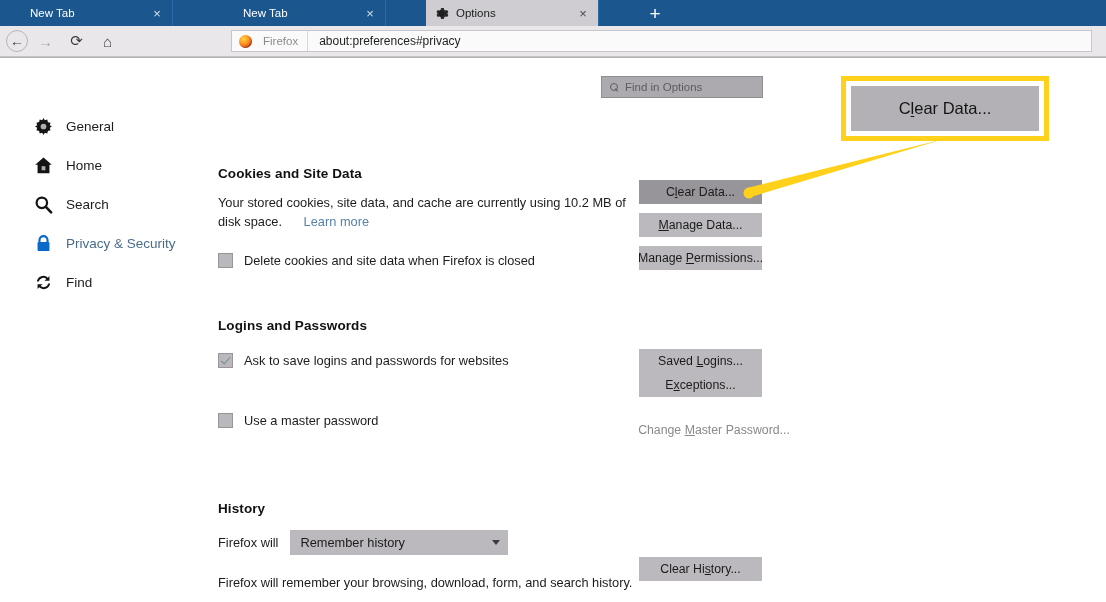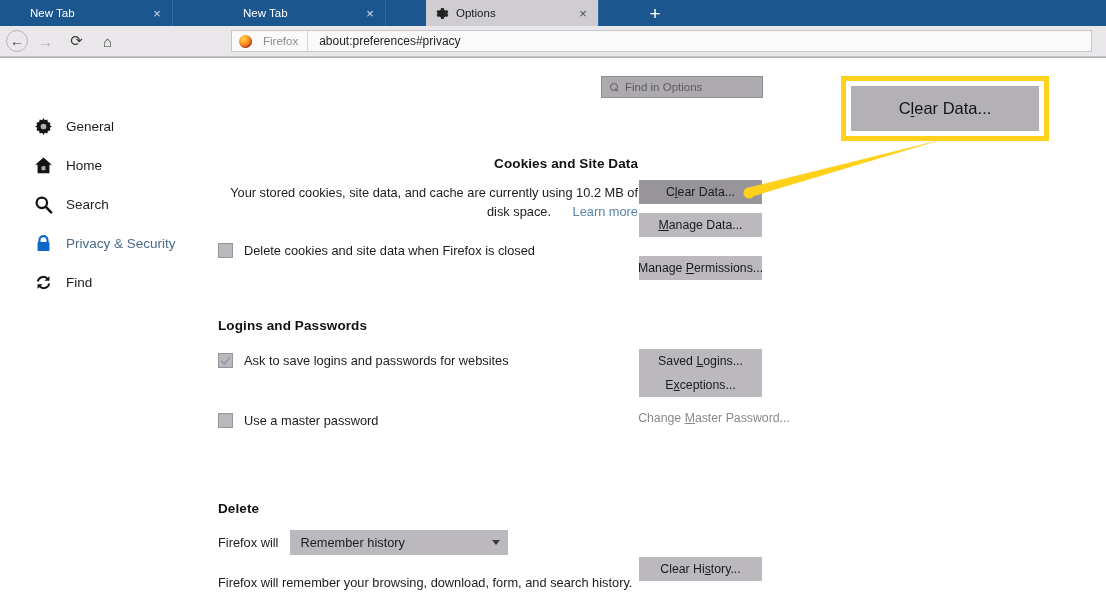--- a/index.html
+++ b/index.html
@@ -301,21 +301,21 @@
             <path d="M2.4 7.2a5.6 5.6 0 019.3-3.3l1.3-1.3V6.6H8.8l1.6-1.6A4 4 0 004 7.2z" fill="#141414"></path>
             <path d="M13.6 8.8a5.6 5.6 0 01-9.3 3.3L3 13.4V9.4h4.2L5.6 11a4 4 0 006.4-2.2z" fill="#141414"></path>
           </svg>
       </span>
       <span>Find</span>
     </div>
   </div>
 
   <div class="main">
 
-    <div style="position:absolute; left:0; top:98px;text-align:right;">
+    <div style="position:absolute; left:0; top:108px;">
       <div class="sec-title">Cookies and Site Data</div>
 
       <div class="body-text" style="margin-top:12px; width:420px;">
         <span>Your stored cookies, site data, and cache are currently using 10.2 MB of</span><br>
         <span>disk space.</span>
         <span class="link" style="margin-left:18px;">Learn more</span>
       </div>
 
       <div class="chk-row" style="margin-top:22px;">
         <span class="chkbox"></span>
@@ -323,21 +323,21 @@
       </div>
     </div>
 
     <div style="position:absolute; left:421px; top:122px;">
       <div class="btn hover">
         <span>C<u>l</u>ear Data...</span>
       </div>
       <div class="btn" style="margin-top:9px;">
         <span><u>M</u>anage Data...</span>
       </div>
-      <div class="btn" style="margin-top:19px;">
+      <div class="btn" style="margin-top:9px;">
         <span>Manage <u>P</u>ermissions...</span>
       </div>
     </div>
 
     <div style="position:absolute; left:0; top:260px;">
       <div class="sec-title">Logins and Passwords</div>
 
       <div class="chk-row" style="margin-top:20px;">
         <span class="chkbox checked"></span>
         <span class="chk-label">Ask to save logins and passwords for websites</span>
@@ -349,27 +349,27 @@
       </div>
     </div>
 
     <div style="position:absolute; left:421px; top:282px;">
       <div class="btn" style="margin-top:9px;">
         <span>Saved <u>L</u>ogins...</span>
       </div>
       <div class="btn">
         <span>E<u>x</u>ceptions...</span>
       </div>
-      <div class="btn disabled" style="margin-top:9px; width:150px; background:transparent;">
+      <div class="btn disabled" style="margin-top:21px; width:150px; background:transparent;">
         <span>Change <u>M</u>aster Password...</span>
       </div>
     </div>
 
     <div style="position:absolute; left:0; top:443px;">
-      <div class="sec-title">Delete</div>
+      <div class="sec-title">History</div>
 
       <div style="display:flex; align-items:center; gap:12px; margin-top:14px;">
         <span class="body-text">Firefox will</span>
         <div class="select">
           <span>Remember history</span>
           <span class="caret"></span>
         </div>
       </div>
 
       <div class="body-text" style="margin-top:18px;">Firefox will remember your browsing, download, form, and search history.</div>

